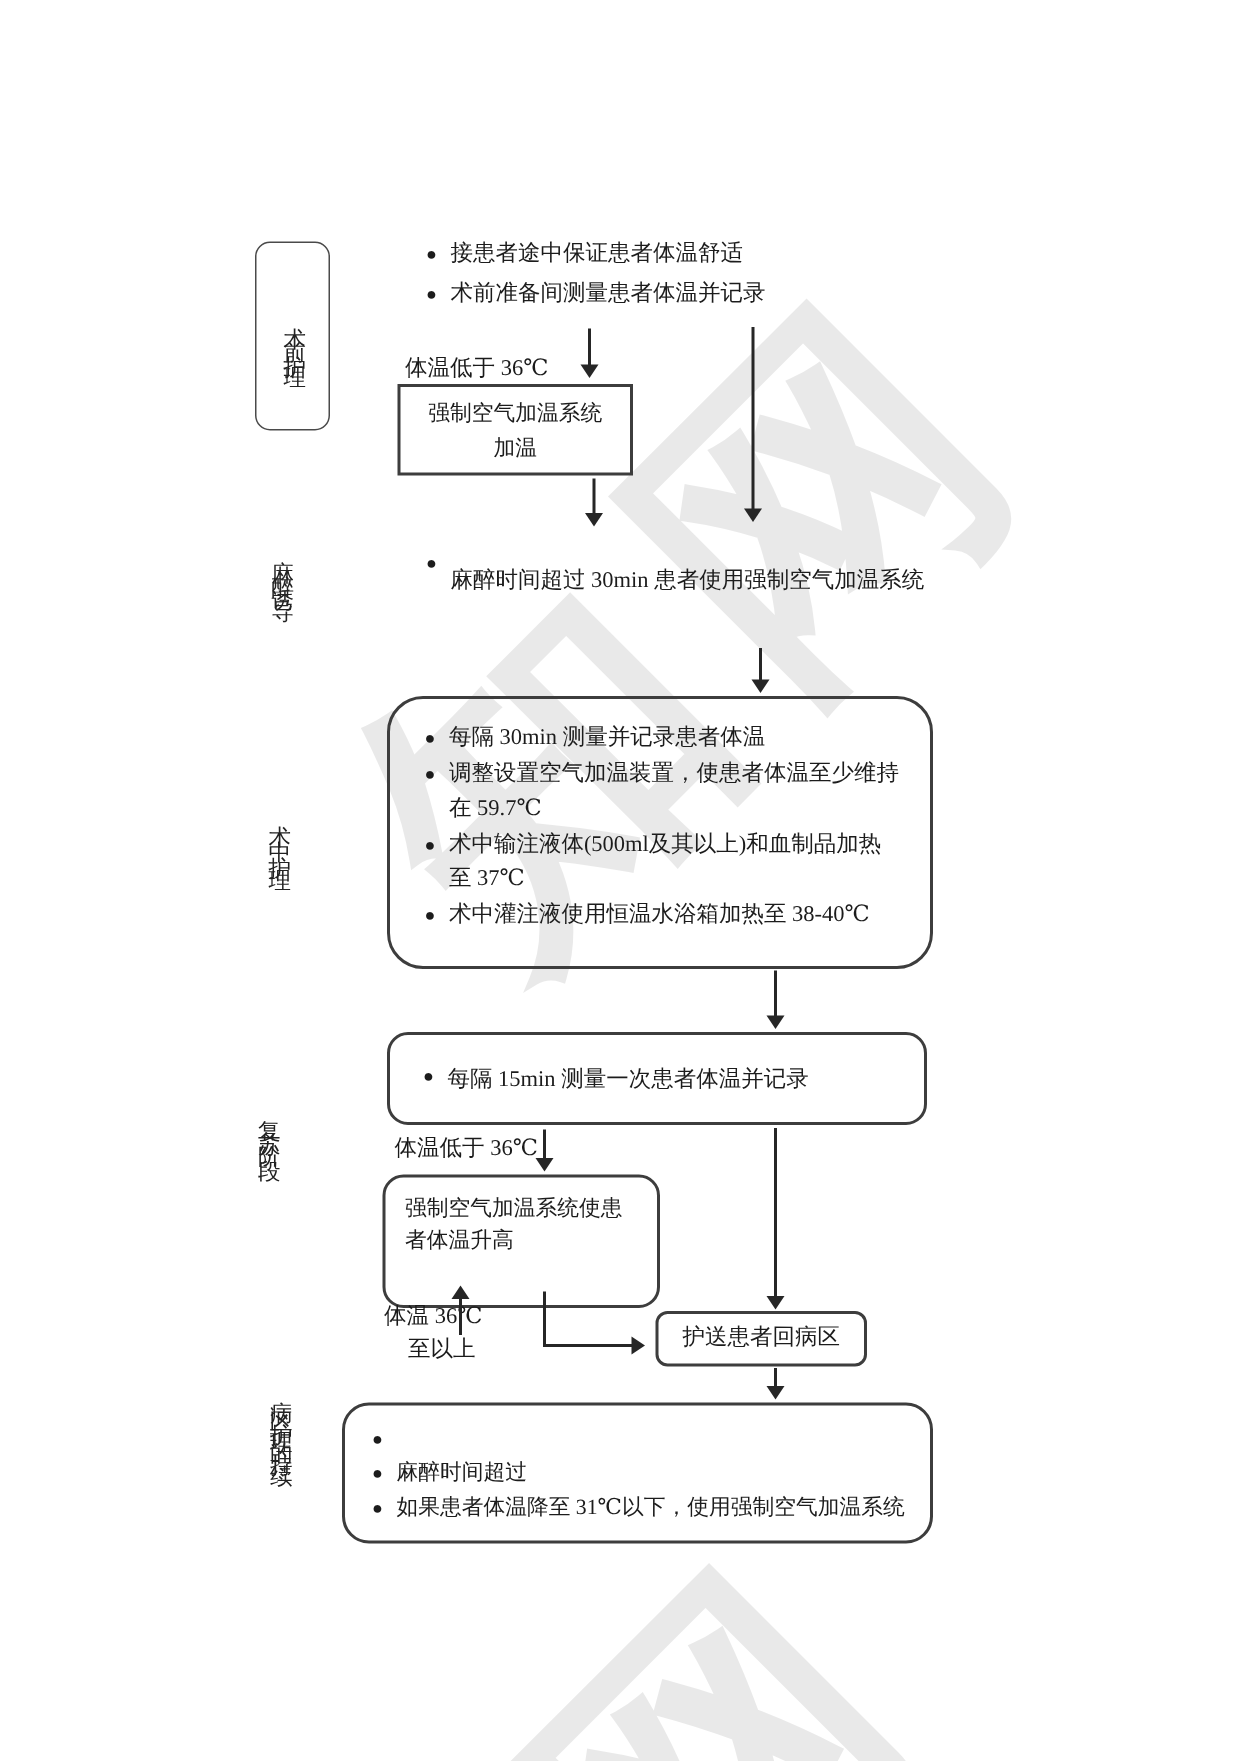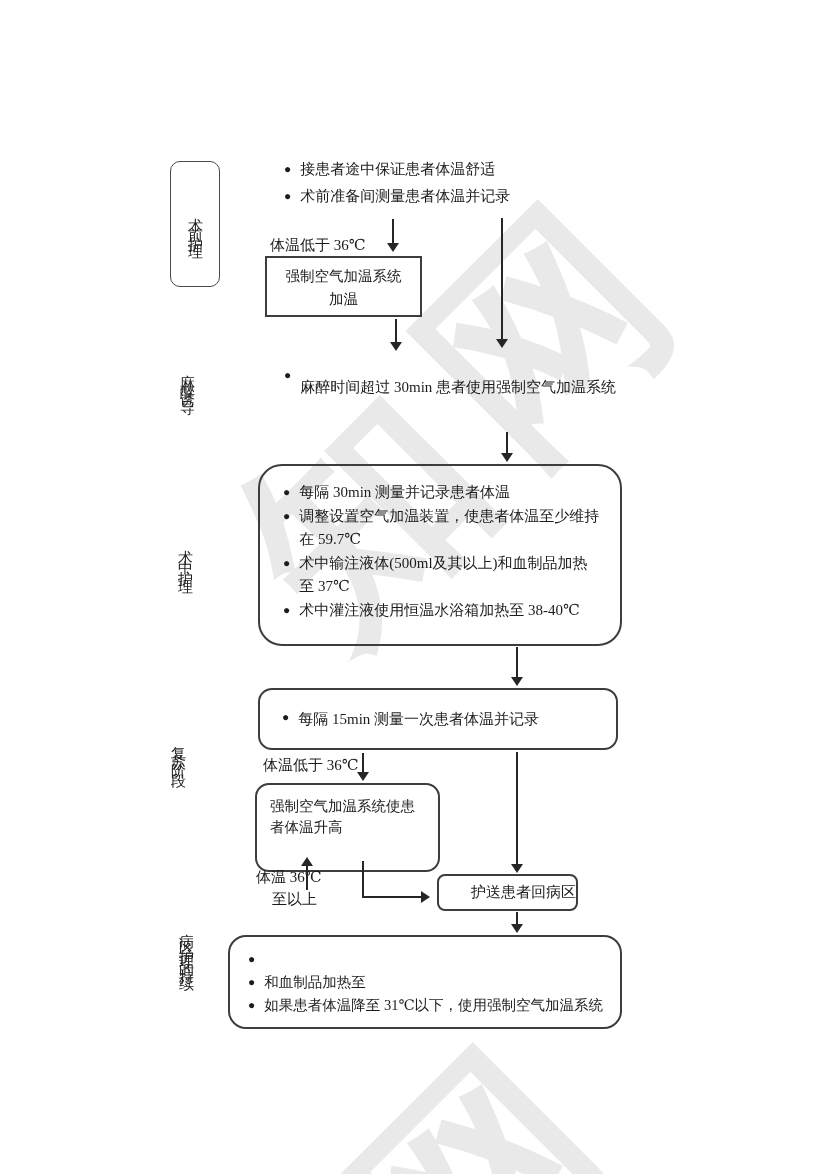--- a/index.html
+++ b/index.html
@@ -73,21 +73,21 @@
     padding-top:7px; line-height:23px; }
   #intraop-box { left:258px; top:464px; width:364px; height:182px;
     border-radius:24px; padding:15px 12px 0 23px; }
   #recovery-box { left:258px; top:688px; width:360px; height:62px;
     border-radius:14px; padding:20px 0 0 22px; }
   #rewarm-box { left:255px; top:783px; width:185px; height:89px;
     border-radius:14px; padding:11px 13px 0 13px; font-size:14.5px;
     line-height:21px; }
   #rewarm-box .wrap { width:152px; }
   #transfer-box { left:437px; top:874px; width:141px; height:37px;
-    border-radius:8px; text-align:right; font-size:15px; line-height:33px; }
+    border-radius:8px; text-align:center; font-size:15px; line-height:33px; }
   #ward-box { left:228px; top:935px; width:394px; height:94px;
     border-radius:18px; padding:11px 0 0 18px; }
 
   
   .brow { display:flex; align-items:flex-start; }
   .brow .mark { font-size:12px; margin-right:9px; line-height:inherit; flex:0 0 auto; }
   .brow .btext { }
 
   #preop-bullets { position:absolute; left:284px; top:156px; font-size:15px; }
   #preop-bullets .brow { line-height:27px; }
@@ -230,21 +230,21 @@
   <div class="fbox" id="transfer-box">
     <span>护送患者回病区</span>
   </div>
 
   <div class="fbox" id="ward-box">
     <div class="brow">
       <span class="mark">●</span>
     </div>
     <div class="brow">
       <span class="mark">●</span>
-      <span class="btext">和血制品加热至</span>
+      <span class="btext">麻醉时间超过</span>
     </div>
     <div class="brow">
       <span class="mark">●</span>
       <span class="btext">如果患者体温降至 31℃以下，使用强制空气加温系统</span>
     </div>
   </div>
 
   <div class="arrow down" id="arrow-1">
     <div class="shaft"></div>
     <div class="head"></div>

